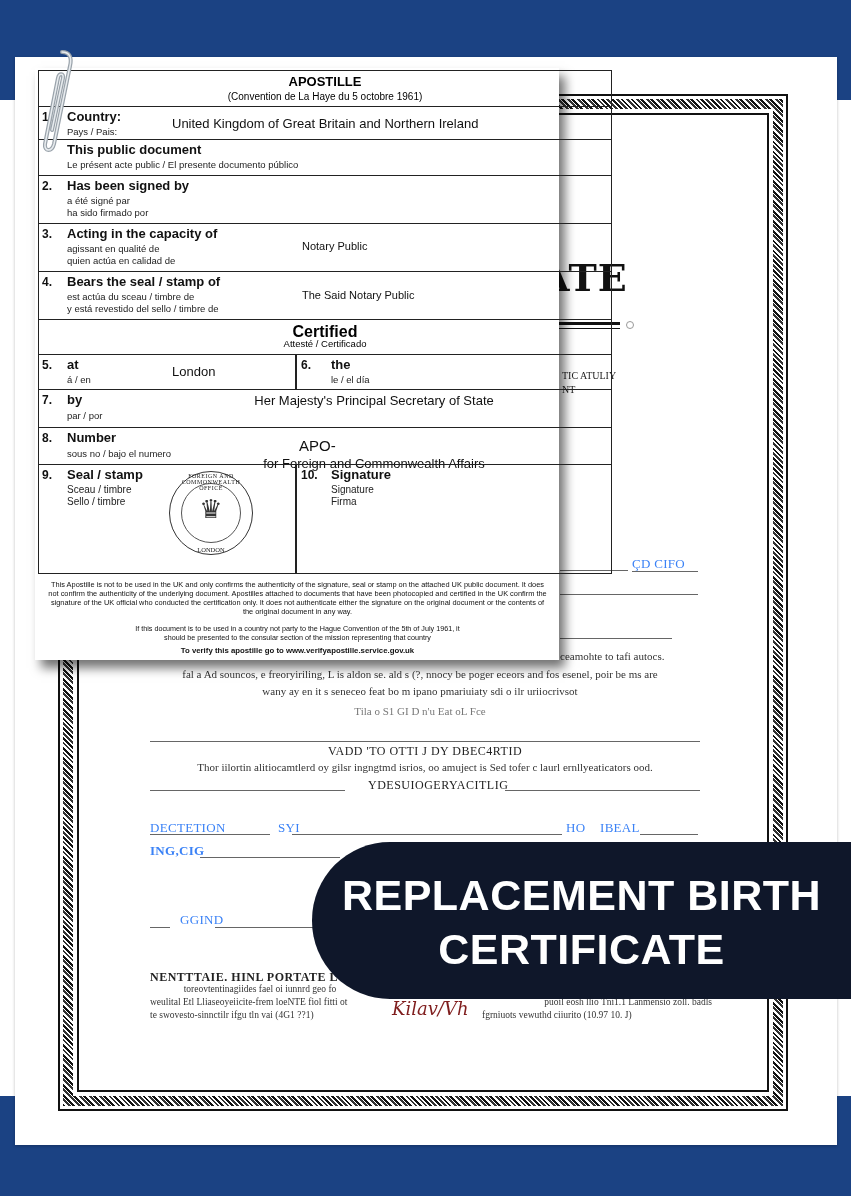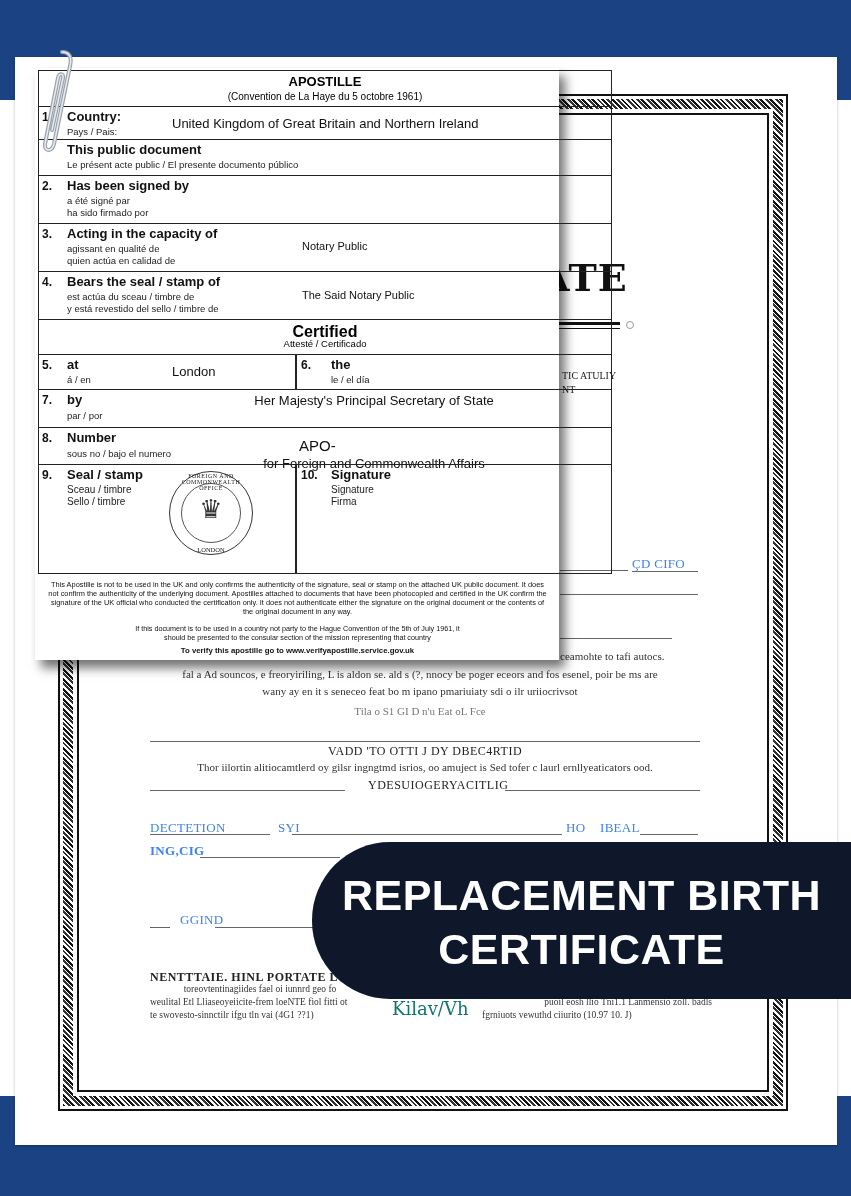--- a/index.html
+++ b/index.html
@@ -32,21 +32,21 @@
     font-weight:bold; font-size:38px; color:#111; letter-spacing:1px;
   }
   .cert-rule1 { position:absolute; left:540px; top:322px; width:80px; height:3px; background:#111; }
   .cert-rule2 { position:absolute; left:540px; top:328px; width:80px; height:1px; background:#111; }
   .cert-dot { position:absolute; left:626px; top:321px; width:6px; height:6px; border-radius:50%; border:1px solid #999; }
   .cert-sm { position:absolute; font-family:"Liberation Serif", serif; font-size:10px; color:#222; }
   .cert-line { position:absolute; height:1px; background:#666; }
   .cert-lbl { position:absolute; font-family:"Liberation Serif", serif; font-size:13px; color:#3b82f6; letter-spacing:0.3px; }
   .cert-para { position:absolute; font-family:"Liberation Serif", serif; font-size:11px; color:#333; text-align:center; }
   .cert-heading { position:absolute; font-family:"Liberation Serif", serif; font-size:12px; color:#222; font-weight:bold; letter-spacing:0.5px;}
-  .cert-sig { position:absolute; font-family:"DejaVu Serif", serif; font-size:18px; color:#0f766e; }
+  .cert-sig { position:absolute; font-family:"DejaVu Serif", serif; font-style:italic; font-size:18px; color:#7f1d1d; }
 
   
   .apostille {
     position:absolute; left:35px; top:68px; width:524px; height:592px;
     background:#fff; box-shadow:6px 8px 10px rgba(0,0,0,0.55);
   }
   .ap-table {
     position:absolute; left:3px; top:2px; width:574px; border:1.5px solid #222; box-sizing:border-box;
   }
   .ap-row { border-bottom:1.5px solid #222; position:relative; box-sizing:border-box; }

